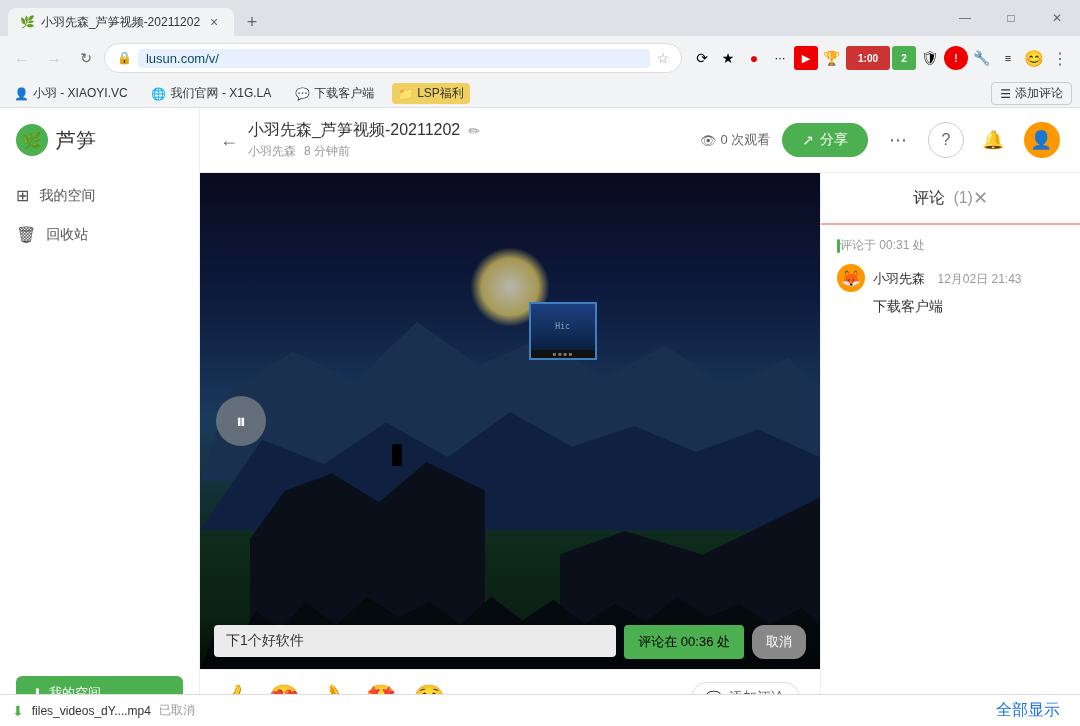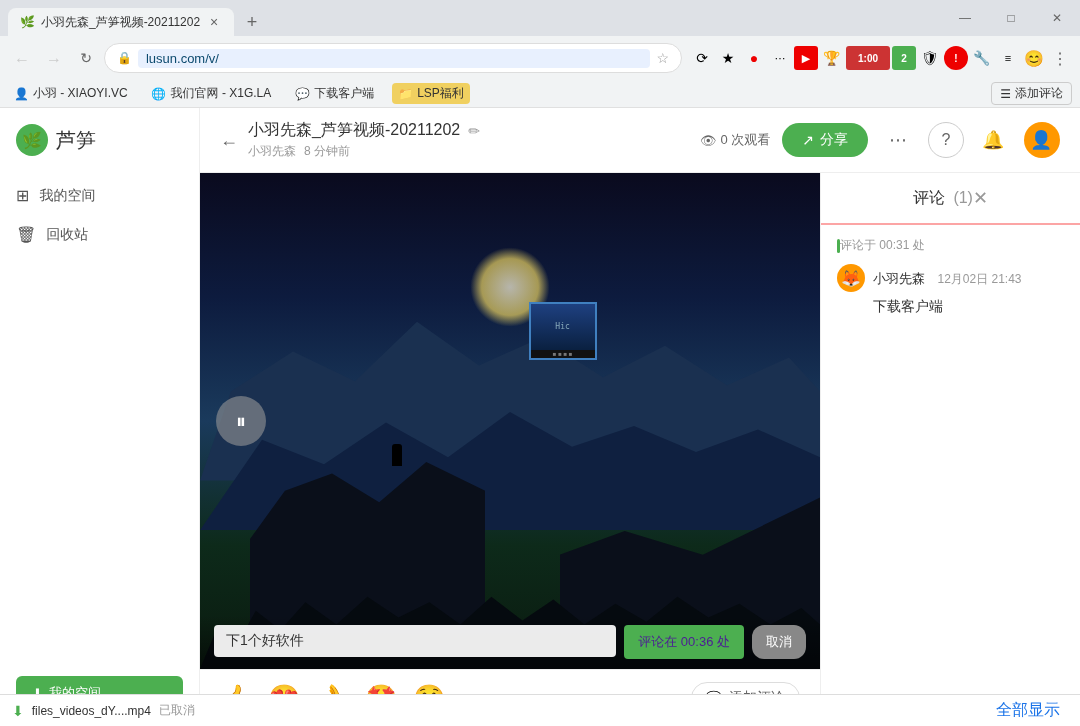--- a/index.html
+++ b/index.html
@@ -168,21 +168,21 @@
                 </div>
                 <div style="background:#111; color:#777; font-size:6px; padding:1px 2px; text-align:center;">■ ■ ■ ■</div>
               </div>
 
               <div style="position:absolute; left:16px; top:50%; transform:translateY(-50%); width:50px; height:50px; background:rgba(150,150,150,0.6); border-radius:50%; display:flex; align-items:center; justify-content:center; cursor:pointer; color:white; font-size:20px;">⏸</div>
             </div>
 
             <div style="position:absolute; bottom:0; left:0; right:0; background:linear-gradient(transparent, rgba(0,0,0,0.5)); padding:10px 14px;">
               <div style="display:flex; align-items:flex-start; gap:8px;">
                 <input style="flex: 1 1 0%; background: rgba(255, 255, 255, 0.92); border: none; border-radius: 4px; padding: 8px 12px; font-size: 14px; color: rgb(51, 51, 51); outline: none;" value="下1个好软件">
-                <button style="background:#4caf50; color:#4c1d95; border:none; border-radius:4px; padding:8px 14px; font-size:13px; cursor:pointer; white-space:nowrap;">
+                <button style="background:#4caf50; color:#000000; border:none; border-radius:4px; padding:8px 14px; font-size:13px; cursor:pointer; white-space:nowrap;">
                   <span>评论在 00:36 处</span>
                 </button>
                 <button style="background:#888; color:#ffffff; border:none; border-radius:12px; padding:8px 14px; font-size:13px; cursor:pointer;">
                   <span>取消</span>
                 </button>
               </div>
             </div>
           </div>
 
           <div style="display:flex; align-items:center; padding:12px 20px; gap:16px; background:white; border-top:1px solid #eee;">

